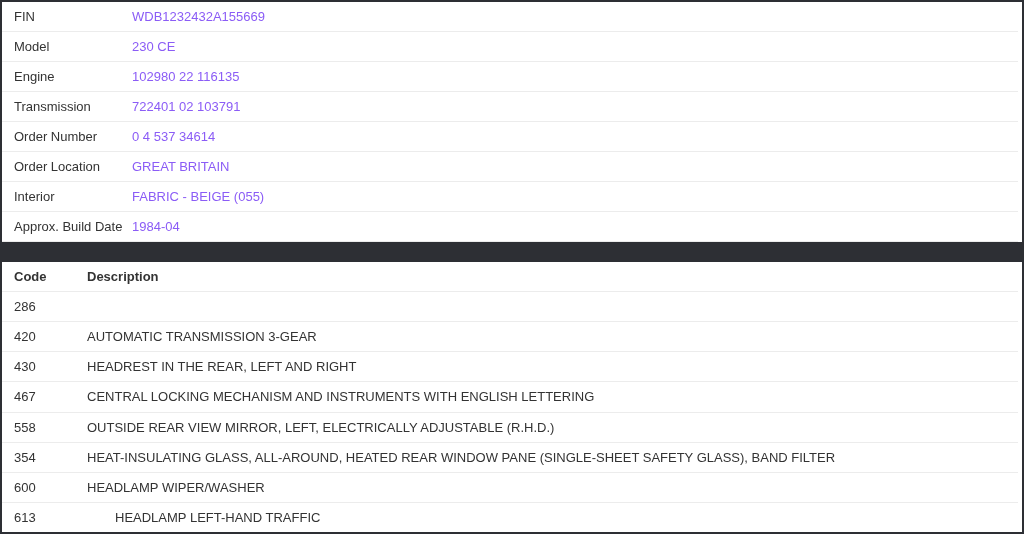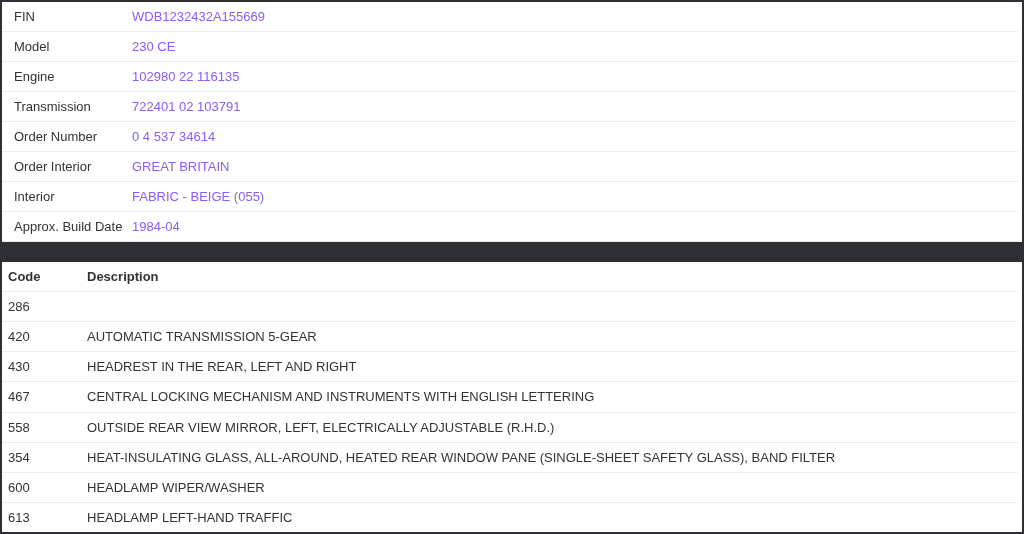--- a/index.html
+++ b/index.html
@@ -45,24 +45,24 @@
     display: flex; flex-direction: column;
     background: #ffffff;
   }
   .option-row {
     flex: 1;
     display: flex; align-items: center;
     border-bottom: 1px solid #ececec;
     margin-right: 4px;
     font-size: 13px;
   }
-  .option-row:last-child { border-bottom: 0; }
+  .option-row:last-child { border-bottom: 0; gap: 28px; }
   .option-row.header-row { font-weight: 700; }
   .code-cell {
-    width: 60px; padding-left: 6px;
+    width: 60px; padding-left: 12px;
     flex-shrink: 0;
     white-space: nowrap;
   }
   .desc-cell {
     padding-right: 8px;
     white-space: nowrap;
     padding-left: 25px;
   }
 </style>
 </head>
@@ -83,21 +83,21 @@
   </div>
   <div class="spec-row">
     <div class="spec-label">Transmission</div>
     <div class="spec-value">722401 02 103791</div>
   </div>
   <div class="spec-row">
     <div class="spec-label">Order Number</div>
     <div class="spec-value">0 4 537 34614</div>
   </div>
   <div class="spec-row">
-    <div class="spec-label">Order Interior</div>
+    <div class="spec-label">Order Location</div>
     <div class="spec-value">GREAT BRITAIN</div>
   </div>
   <div class="spec-row">
     <div class="spec-label">Interior</div>
     <div class="spec-value">FABRIC - BEIGE (055)</div>
   </div>
   <div class="spec-row">
     <div class="spec-label">Approx. Build Date</div>
     <div class="spec-value">1984-04</div>
   </div>
@@ -108,21 +108,21 @@
 <div class="options-table">
   <div class="option-row header-row">
     <div class="code-cell">Code</div>
     <div class="desc-cell">Description</div>
   </div>
   <div class="option-row">
     <div class="code-cell">286</div>
   </div>
   <div class="option-row">
     <div class="code-cell">420</div>
-    <div class="desc-cell">AUTOMATIC TRANSMISSION 5-GEAR</div>
+    <div class="desc-cell">AUTOMATIC TRANSMISSION 3-GEAR</div>
   </div>
   <div class="option-row">
     <div class="code-cell">430</div>
     <div class="desc-cell">HEADREST IN THE REAR, LEFT AND RIGHT</div>
   </div>
   <div class="option-row">
     <div class="code-cell">467</div>
     <div class="desc-cell">CENTRAL LOCKING MECHANISM AND INSTRUMENTS WITH ENGLISH LETTERING</div>
   </div>
   <div class="option-row">

